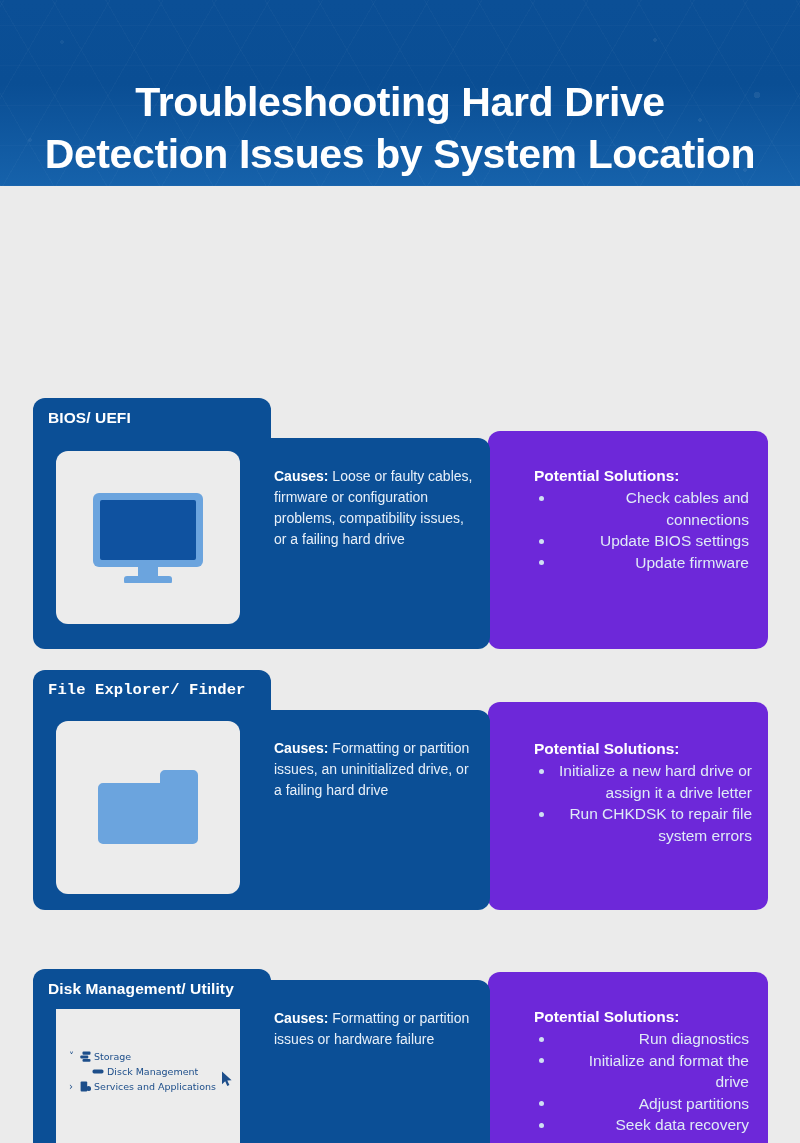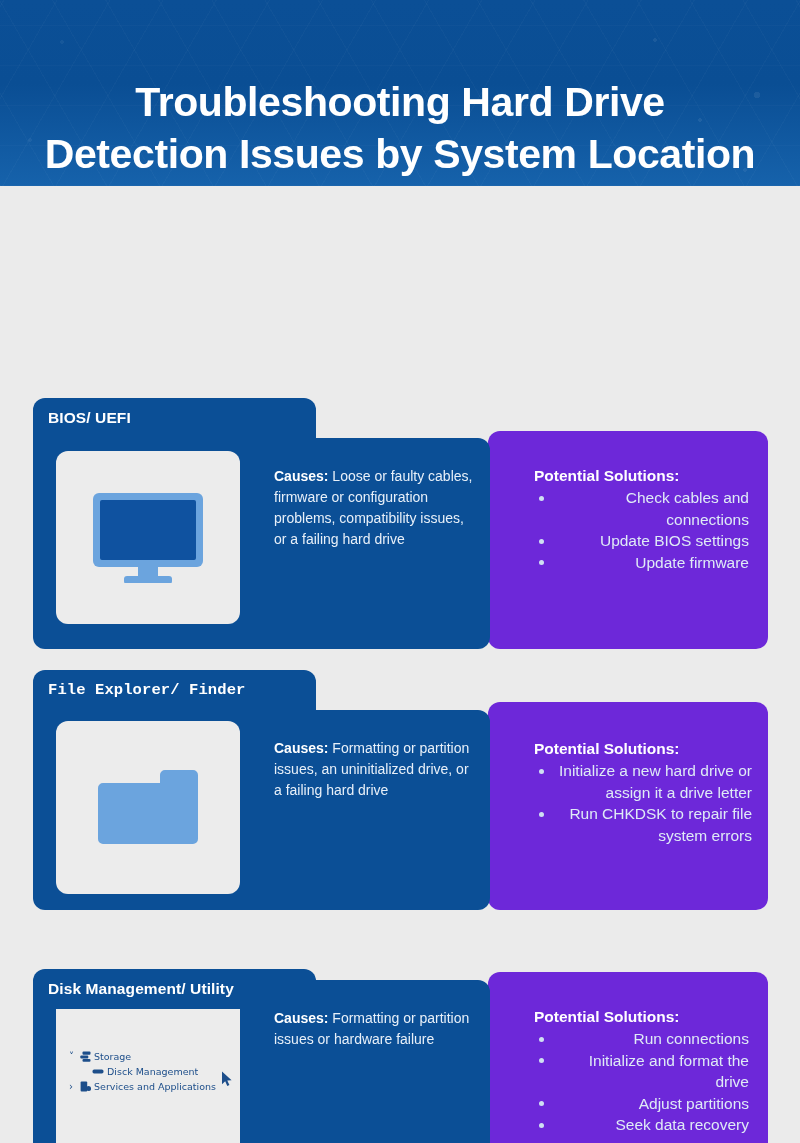--- a/index.html
+++ b/index.html
@@ -52,21 +52,21 @@
 
   
   .content { position: relative; width: 800px; }
 
   .card-wrap { position: relative; }
 
   
   .card-tab {
     position: absolute;
     left: 33px;
-    width: 283px;
+    width: 238px;
     height: 40px;
     background: #0b4f96;
     border-radius: 12px 12px 0 0;
     z-index: 3;
   }
   .card-tab-label {
     position: absolute;
     left: 15px;
     top: 11px;
     color: #ffffff;
@@ -243,21 +243,21 @@
         <b>Causes:</b><span>  Formatting or partition issues, an uninitialized drive, or a failing hard drive</span>
       </div>
     </div>
   </div>
 
   <div class="card-wrap">
     <div class="card-right" style="top:786px; height:218px;">
       <div class="solutions" style="left:46px; top:36px; width:215px;">
         <div class="sol-title">Potential Solutions:</div>
         <ul class="sol-list">
-          <li>Run connections</li>
+          <li>Run diagnostics</li>
           <li>Initialize and format the drive</li>
           <li>Adjust partitions</li>
           <li>Seek data recovery</li>
         </ul>
       </div>
     </div>
 
     <div class="card-tab" style="top:783px;">
       <span class="card-tab-label">Disk Management/ Utility</span>
     </div>

